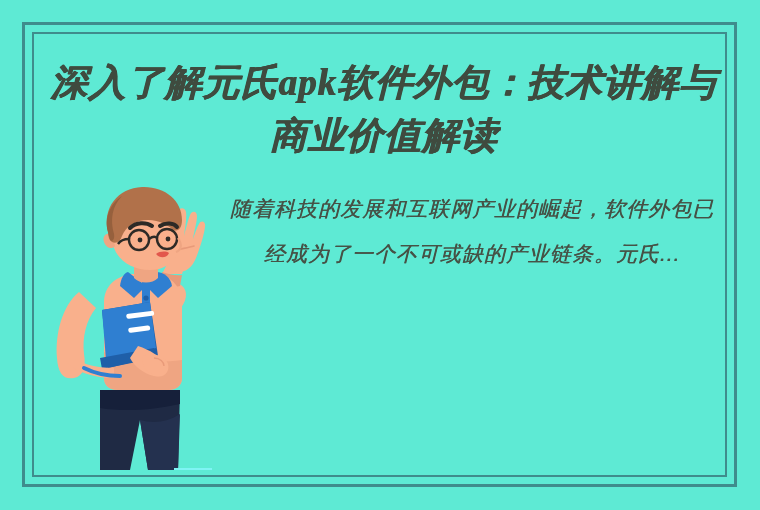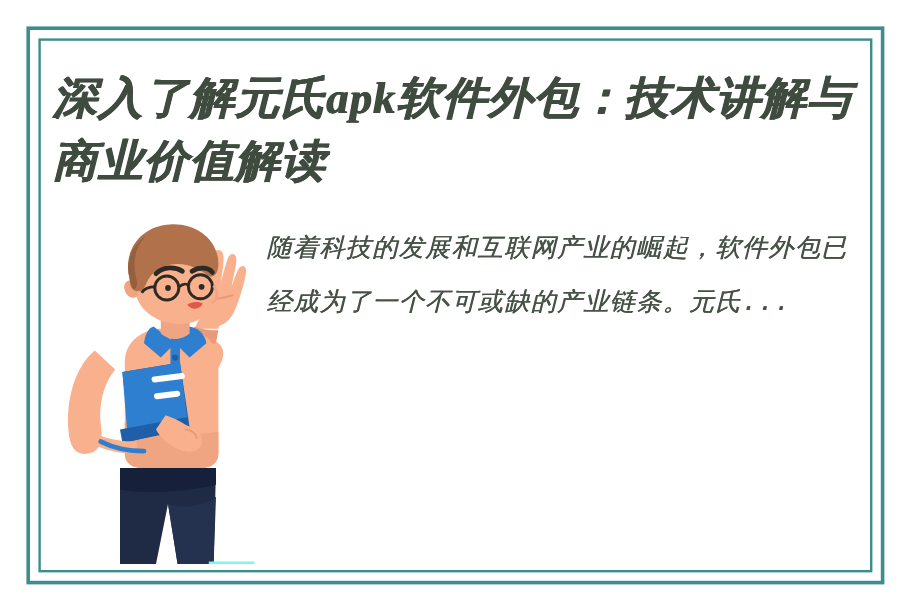--- a/index.html
+++ b/index.html
@@ -11,21 +11,22 @@
     height: 510px;
     background: #00ffff;
     font-family: "Liberation Serif", "DejaVu Serif", serif;
     overflow: hidden;
   }
 
   #card {
     position: relative;
     width: 760px;
     height: 510px;
-    background: #ffffff;
+    background: #5eead4;
+    text-align: center;
   }
 
   
   .frame-outer {
     position: absolute;
     left: 22px;
     top: 22px;
     width: 715px;
     height: 465px;
     border: 3px solid #3f8c8c;
@@ -60,21 +61,21 @@
     white-space: pre-wrap;
   }
 
   
   #excerpt {
     position: absolute;
     left: 222px;
     top: 186px;
     width: 500px;
     color: #465246;
-    font-family: Liberation Mono, monospace;
+    font-family: Liberation Sans, sans-serif;
     font-style: italic;
     font-size: 21px;
     line-height: 45px;
     letter-spacing: 1px;
     text-shadow: 0.4px 0 0 #465246;
   }
 
   
   #illustration {
     position: absolute;

